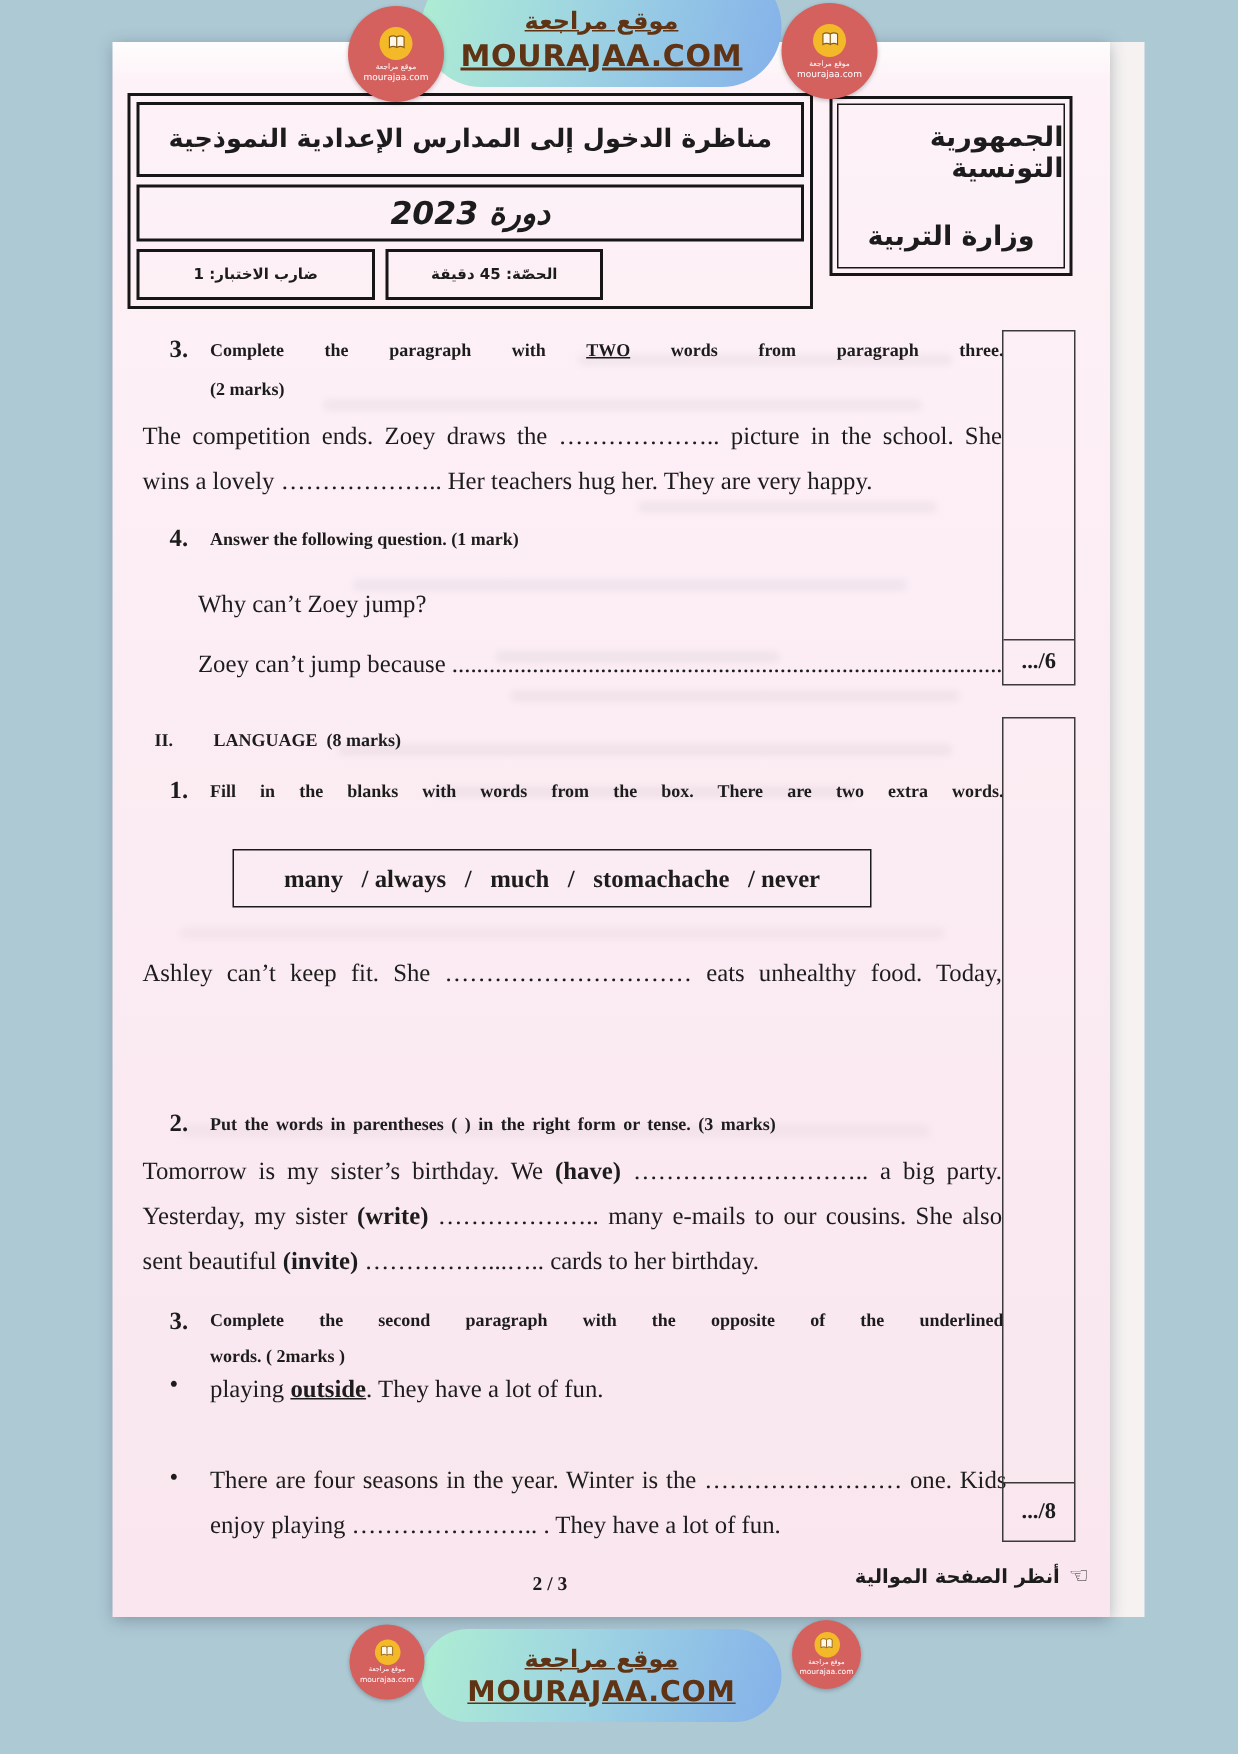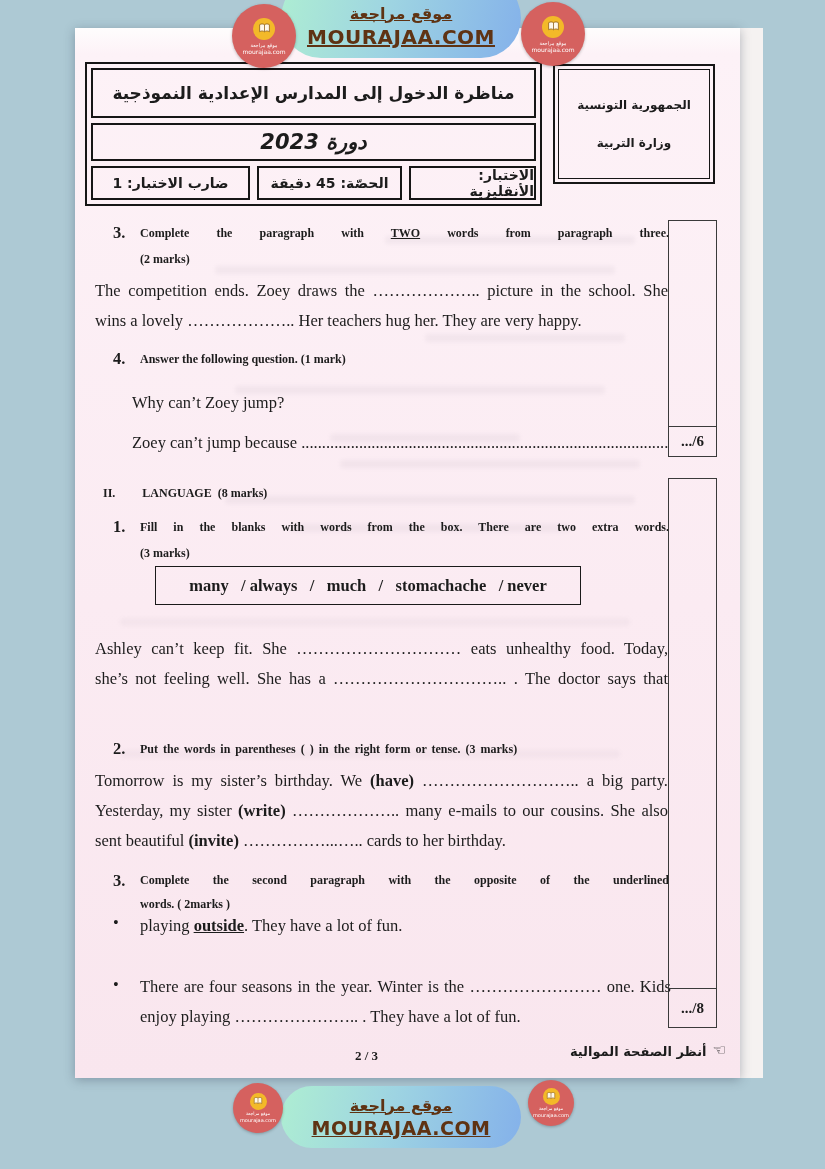--- a/index.html
+++ b/index.html
@@ -21,28 +21,28 @@
   }
   .block{position:absolute;}
   
   .hdr-group{left:10px;top:34px;width:457px;border:2px solid #161616;padding:4px;box-sizing:border-box;background:transparent;}
   .hdr-row{border:2px solid #161616;display:flex;align-items:center;justify-content:center;
     font-family:"DejaVu Sans", sans-serif;font-weight:bold;direction:rtl;}
   .hdr-title{height:46px;font-size:17px;margin-bottom:5px;}
   .hdr-session{height:34px;font-size:21px;margin-bottom:5px;font-style:italic;}
   .hdr-row3{display:flex;gap:7px;}
   .hdr-cell{border:2px solid #161616;height:30px;display:flex;align-items:center;justify-content:center;
-    font-family:"DejaVu Sans", sans-serif;font-weight:bold;font-size:14px;direction:rtl;}
+    font-family:"DejaVu Sans", sans-serif;font-weight:bold;font-size:10px;direction:rtl;}
   .hdr-right{
     left:478px;top:36px;width:162px;height:120px;border:2px solid #161616;padding:3px;box-sizing:border-box;
   }
   .hdr-right-inner{
     border:1px solid #161616;width:100%;height:100%;box-sizing:border-box;
     display:flex;flex-direction:column;align-items:center;justify-content:center;gap:24px;
-    font-family:"DejaVu Sans", sans-serif;font-weight:bold;font-size:12px;direction:rtl;
+    font-family:"DejaVu Sans", sans-serif;font-weight:bold;font-size:18px;direction:rtl;
   }
   
   .line{line-height:30px;font-size:16.5px;}
   .j{text-align:justify;text-align-last:justify;}
   .b{font-weight:bold;}
   .bu{font-weight:bold;text-decoration:underline;}
   .pre{white-space:pre;}
   .qrow{display:flex;align-items:flex-start;}
   .qnum{font-weight:bold;font-size:16.5px;width:27px;flex:0 0 27px;line-height:26px;}
   .qbody{flex:1;}
@@ -108,21 +108,20 @@
   <div class="ghost" style="left:215px;top:496px;width:280px"></div>
   <div class="ghost" style="left:45px;top:590px;width:510px;opacity:.06"></div>
   <div class="ghost" style="left:45px;top:722px;width:500px;opacity:.06"></div>
 
   <div class="block hdr-group">
     <div class="hdr-row hdr-title">مناظرة الدخول إلى المدارس الإعدادية النموذجية</div>
     <div class="hdr-row hdr-session">دورة 2023</div>
     <div class="hdr-row3">
       <div class="hdr-cell" style="width:155px">ضارب الاختبار: 1</div>
       <div class="hdr-cell" style="width:141px">الحصّة: 45 دقيقة</div>
-      <div class="hdr-cell" style="flex:1">الاختبار: الأنقليزية</div>
     </div>
   </div>
   <div class="block hdr-right">
     <div class="hdr-right-inner">
       <div>الجمهورية التونسية</div>
       <div>وزارة التربية</div>
     </div>
   </div>
 
   <div class="block qrow" style="left:38px;top:192px;width:556px">
@@ -152,27 +151,25 @@
 
   <div class="block" style="left:28px;top:452px">
     <span class="qtitle">II.</span>
     <span class="qtitle pre" style="margin-left:23px">LANGUAGE  (8 marks)</span>
   </div>
 
   <div class="block qrow" style="left:38px;top:486px;width:556px">
     <span class="qnum">1.</span>
     <div class="qbody">
       <div class="qtitle j">Fill in the blanks with words from the box. There are two extra words.</div>
-      <div class="qtitle">(3 marks)</div>
     </div>
   </div>
   <div class="block wordbox pre">many   / always   /   much   /   stomachache   / never</div>
   <div class="block" style="left:20px;top:606px;width:573px">
     <div class="line j"><span>Ashley can’t keep fit. She </span><span>…………………………</span><span> eats unhealthy food. Today,</span></div>
-    <div class="line j"><span>she’s not feeling well. She has a </span><span>…………………………..</span><span> . The doctor says that</span></div>
   </div>
 
   <div class="block qrow" style="left:38px;top:708px;width:566px">
     <span class="qnum">2.</span>
     <div class="qbody">
         <div class="qtitle" style="word-spacing:2px">Put the words in parentheses ( ) in the right form or tense. (3 marks)</div>
       </div>
   </div>
   <div class="block" style="left:20px;top:738px;width:573px">
     <div class="line j"><span>Tomorrow is my sister’s birthday. We </span><span class="b">(have)</span><span> ……………………….. </span><span>a big party.</span></div>

